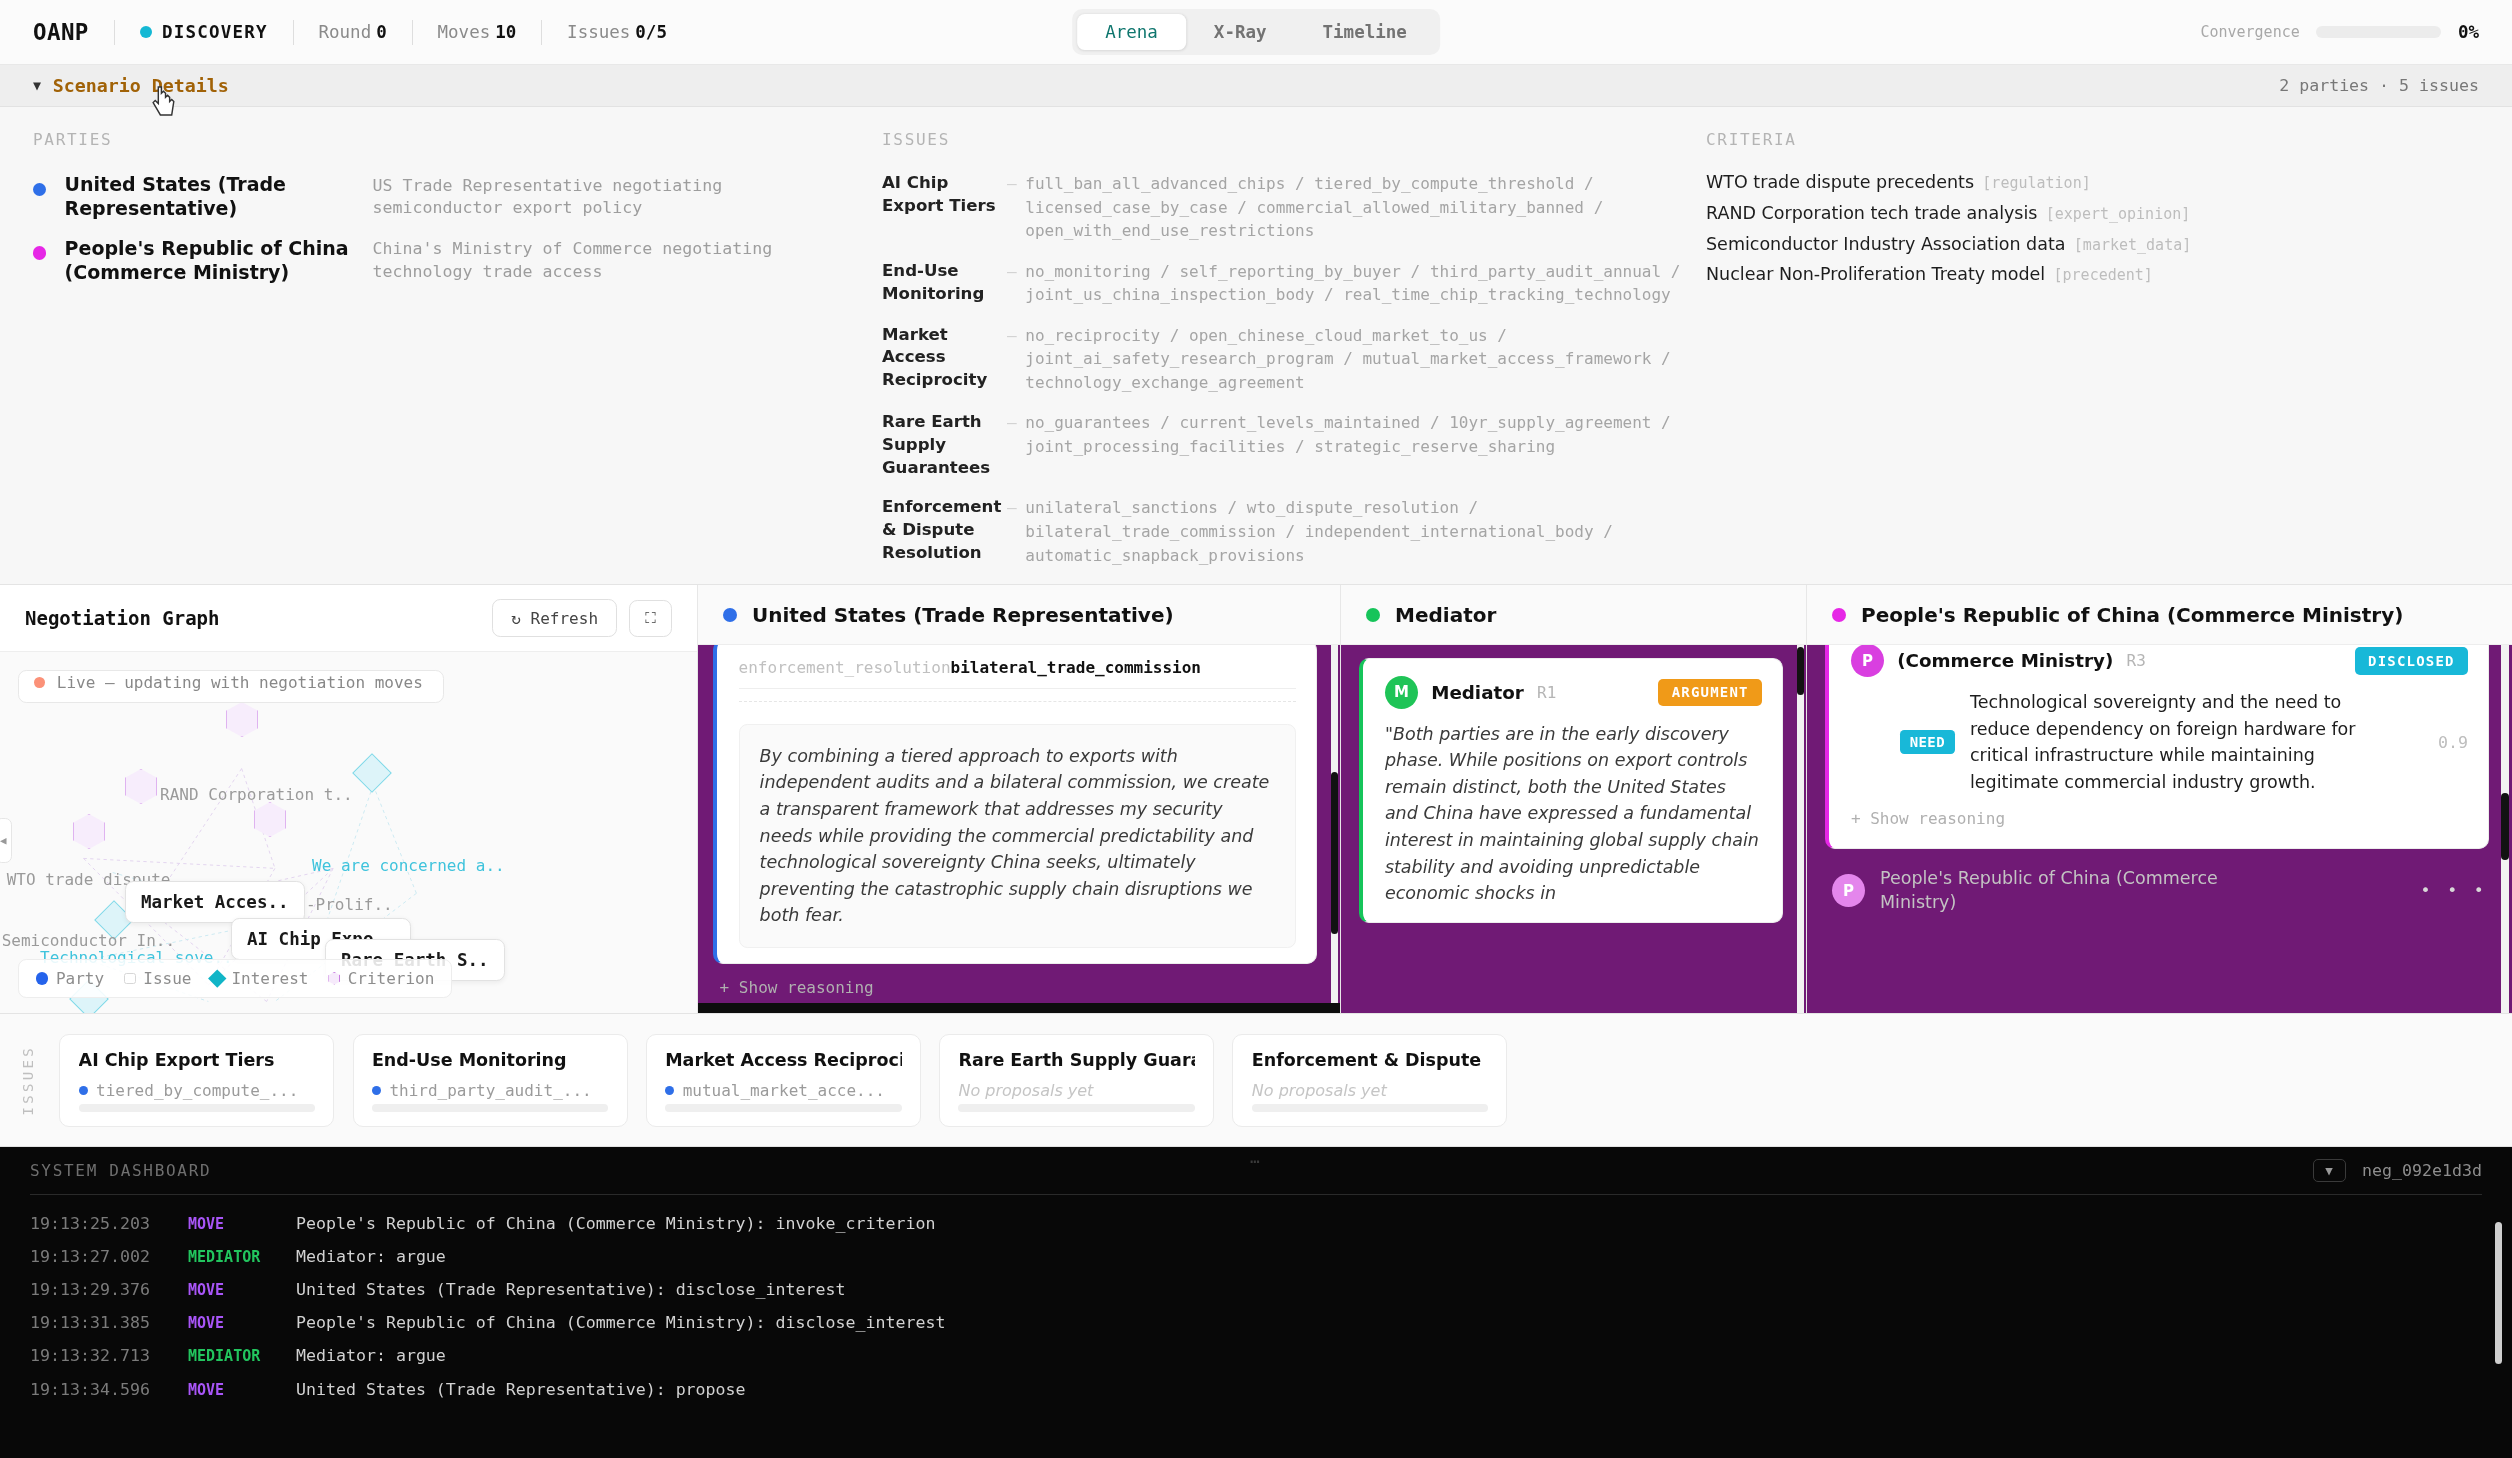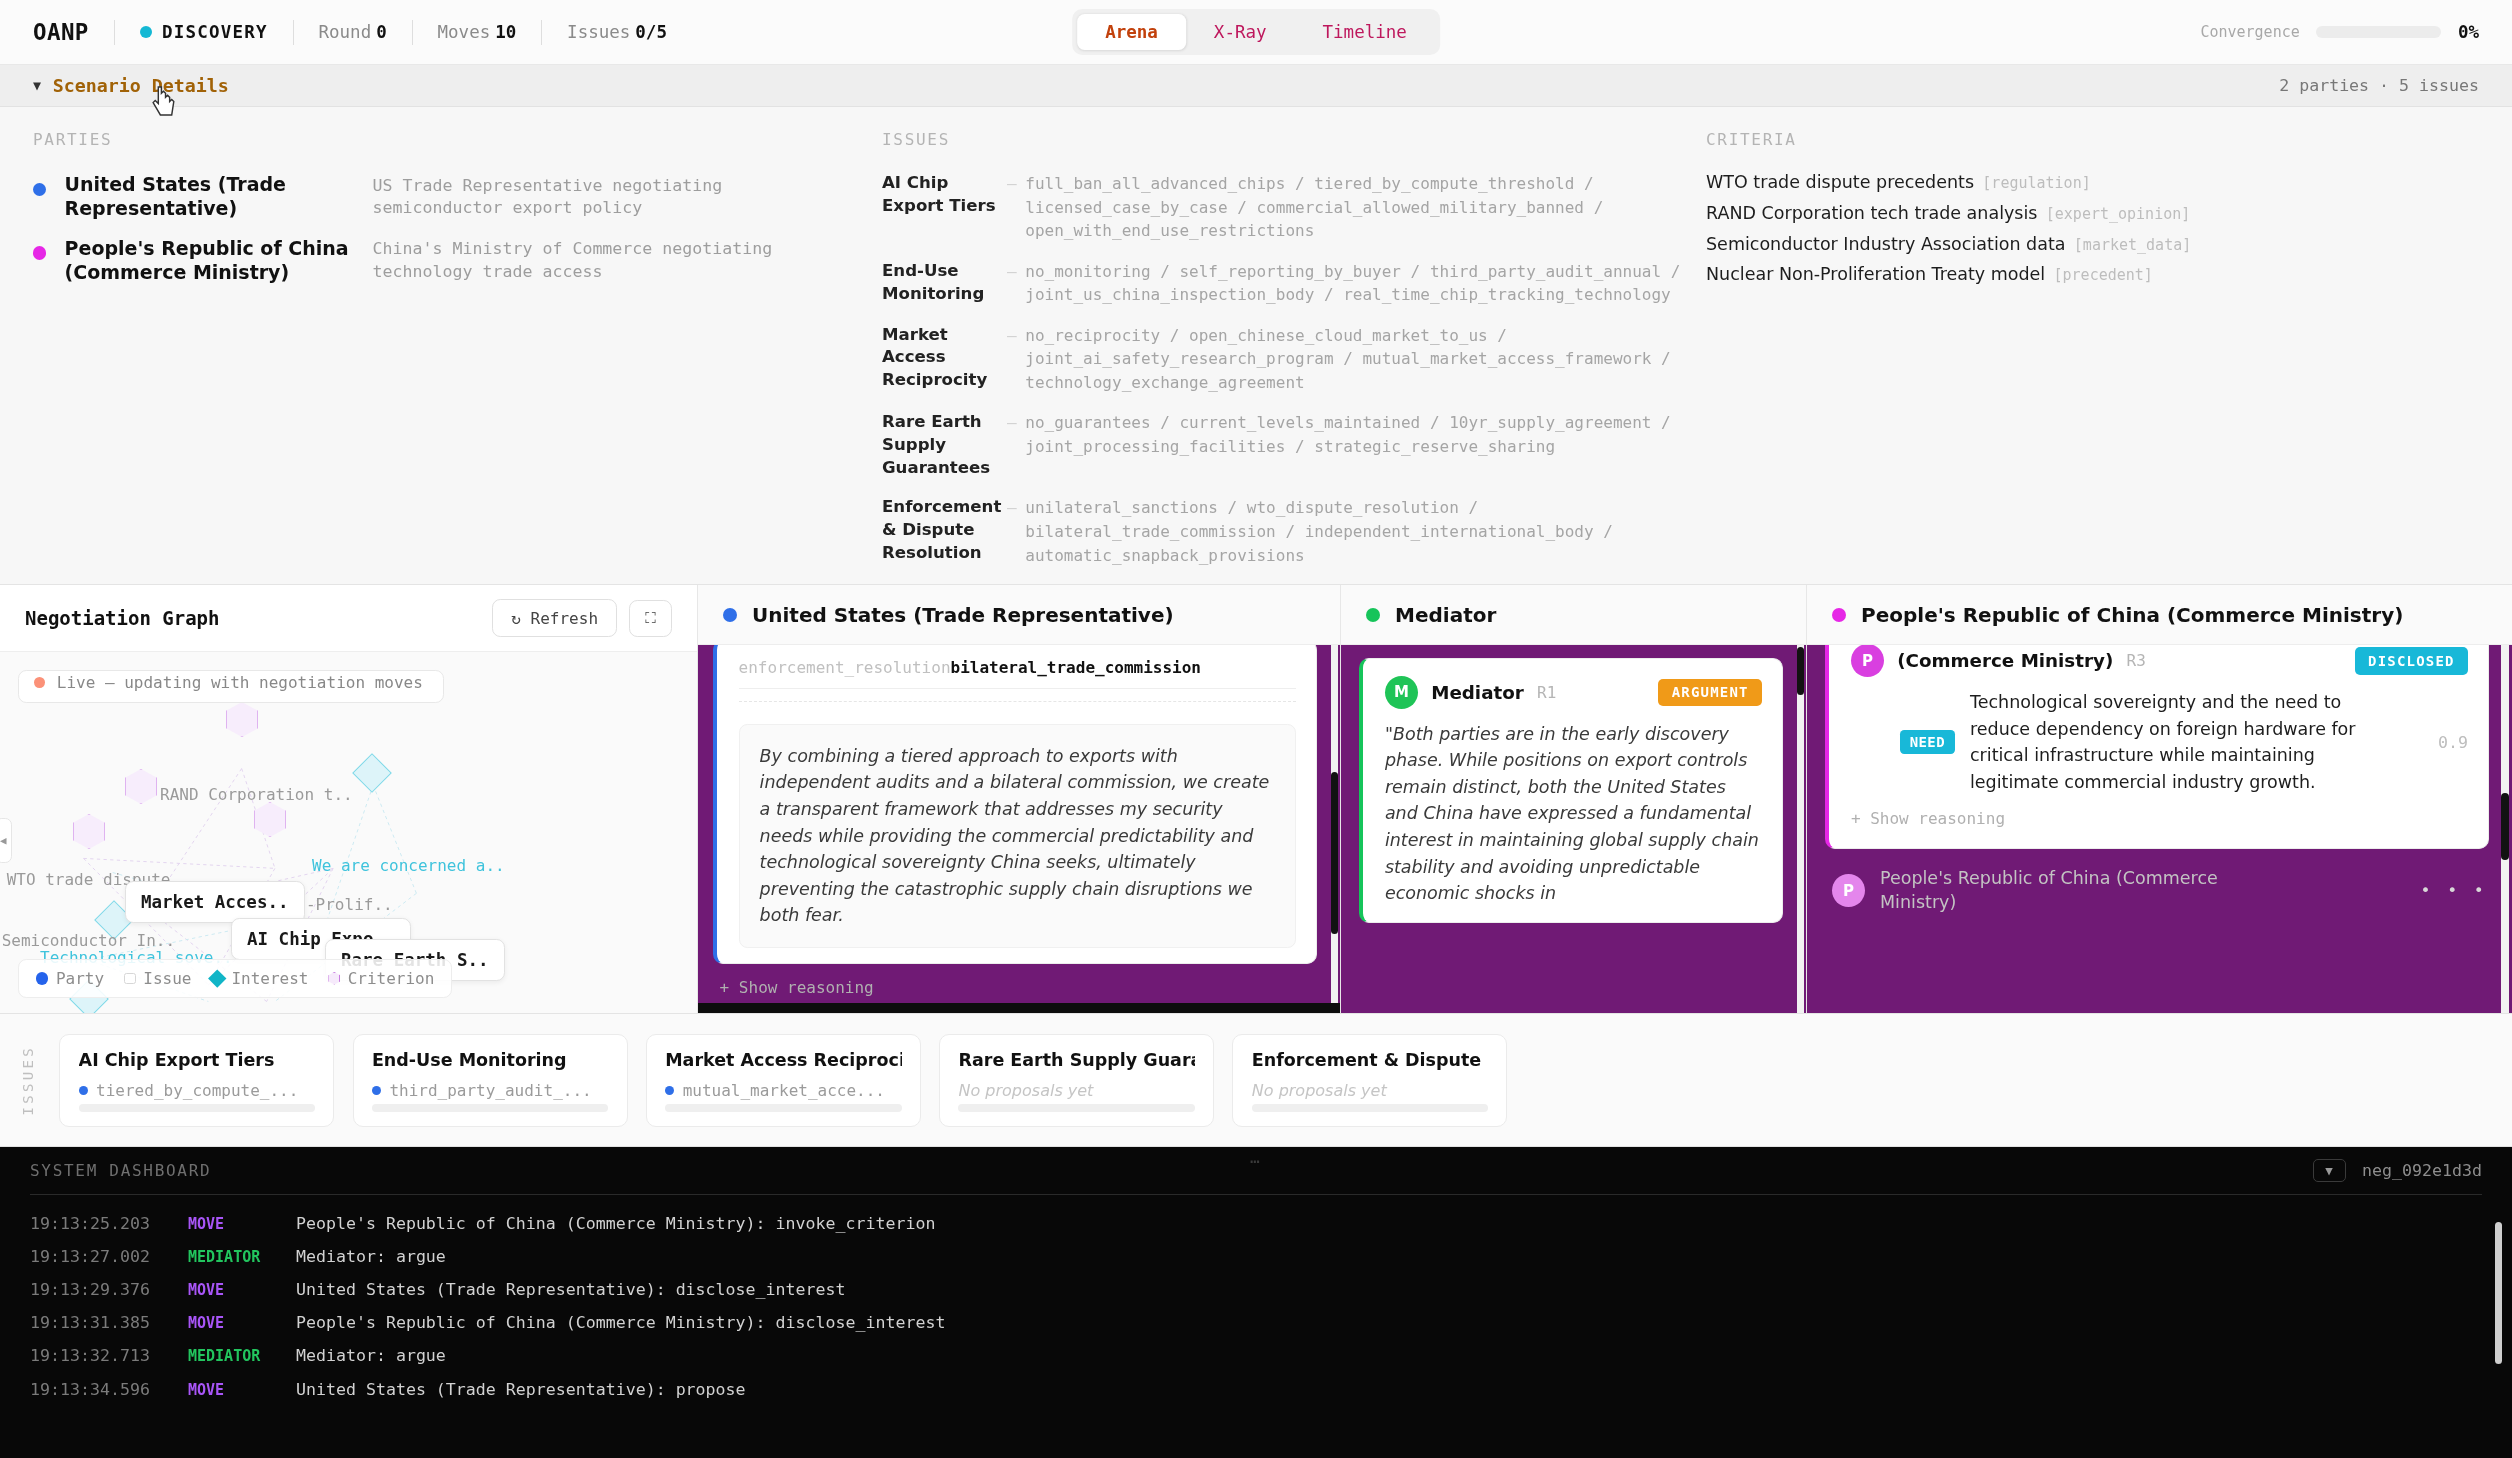--- a/index.html
+++ b/index.html
@@ -24,24 +24,24 @@
   .phase { display: flex; align-items: center; gap: 10px; font-weight: 700; font-size: 17.5px; letter-spacing: 1.2px; color: #111; }
   .phase-dot { width: 12.5px; height: 12.5px; border-radius: 50%; background: #14b8d4; }
   .stat { font-size: 17.5px; color: #8a8a8a; }
   .stat b { color: #111; font-weight: 700; margin-left: 5px; }
 
   .tabs {
     position: absolute; left: 50%; transform: translateX(-50%);
     display: flex; background: #f0f0f0; border-radius: 10px; padding: 5px;
   }
   .tab {
-    padding: 8.3px 28px; font-size: 17.5px; color: #be185d; border-radius: 7.5px;
-    font-weight: 400; cursor: pointer; white-space: nowrap;
-  }
-  .tab.active { background: #ffffff; color: #c2410c; font-weight: 700; box-shadow: 0 0.8px 2.5px rgba(0,0,0,.10); }
+    padding: 8.3px 28px; font-size: 17.5px; color: #737373; border-radius: 7.5px;
+    font-weight: 700; cursor: pointer; white-space: nowrap;
+  }
+  .tab.active { background: #ffffff; color: #0f766e; font-weight: 400; box-shadow: 0 0.8px 2.5px rgba(0,0,0,.10); }
 
   .conv { position: absolute; right: 33px; display: flex; align-items: center; gap: 16.6px; }
   .conv-label { font-size: 15px; color: #a8a8a8; }
   .conv-track { width: 125px; height: 11.7px; border-radius: 6.7px; background: #ececec; }
   .conv-pct { font-size: 17.5px; font-weight: 700; color: #111; }
 
   
   .scenario-head {
     height: 42px; flex: 0 0 42px; background: #eeeeee;
     border-bottom: 0.8px solid #e2e2e2;

